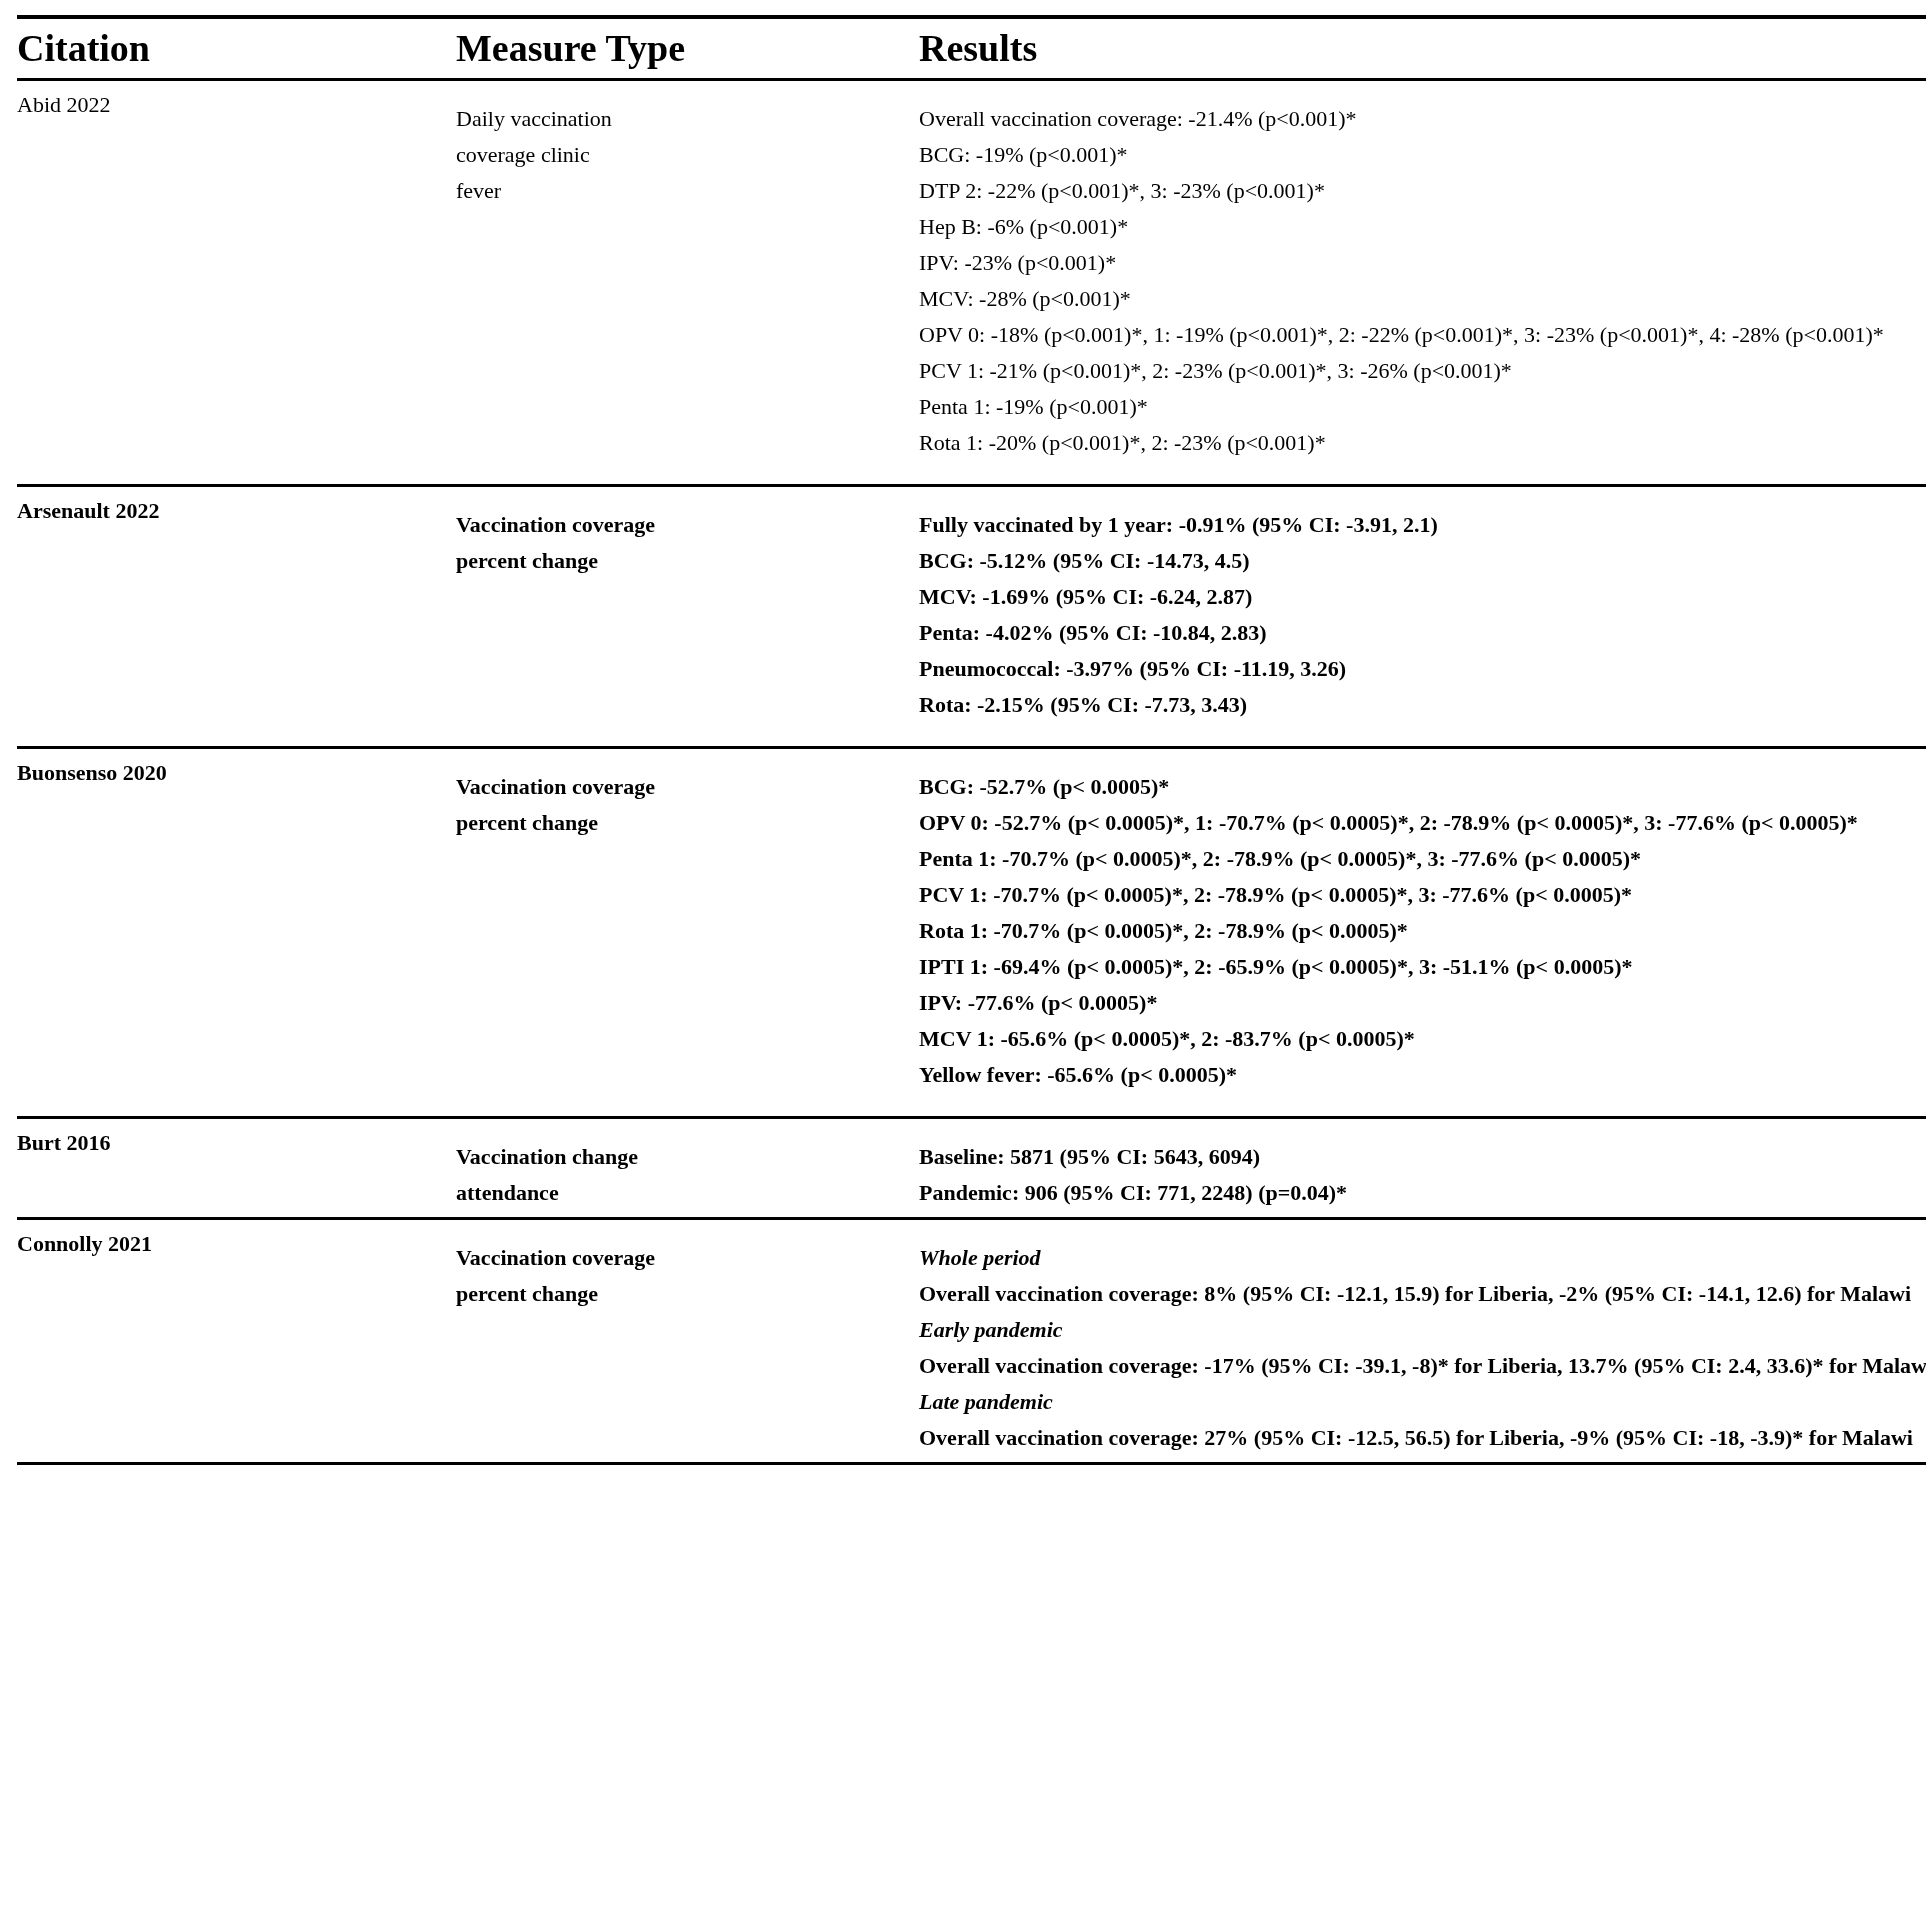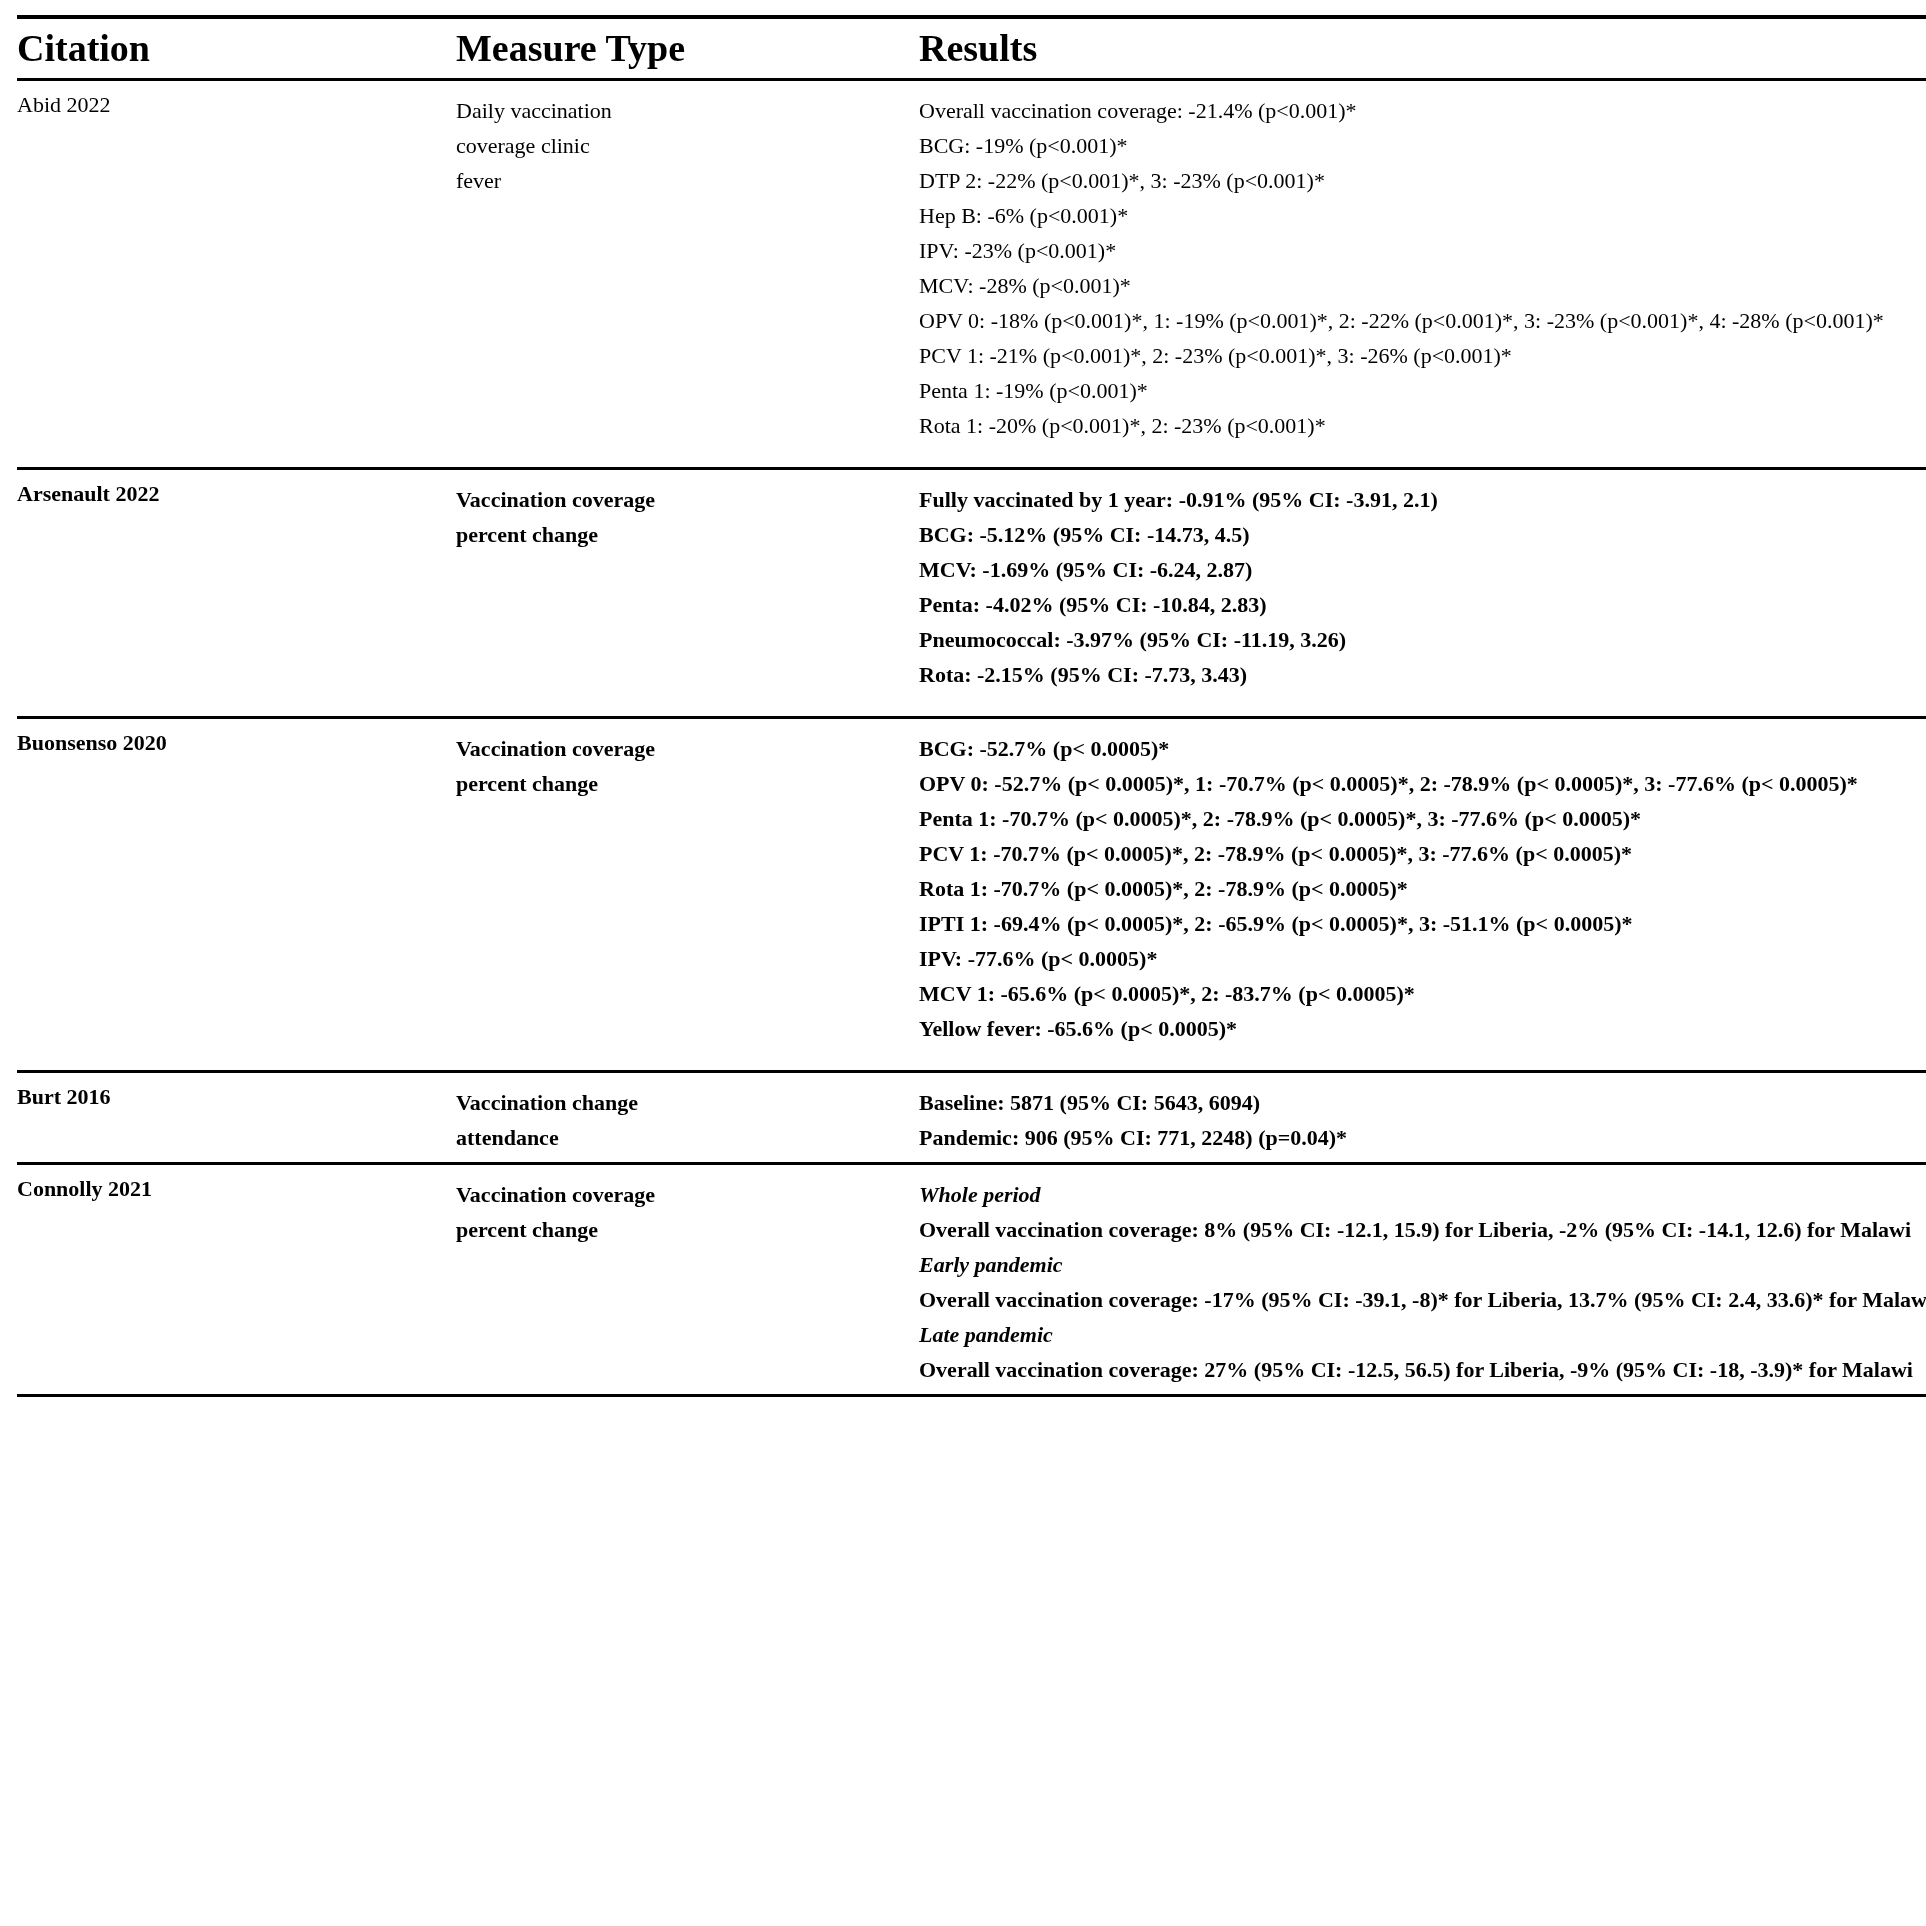--- a/index.html
+++ b/index.html
@@ -51,21 +51,21 @@
     font-size: 22px;
   }
   tbody td.c-results { padding-left: 16px; padding-right: 0; }
   tbody td.c-citation { white-space: nowrap; }
 
   .measure-lines .mline,
   .result-lines .rline {
     display: block;
     white-space: nowrap;
     padding: 0;
-    margin: 6px 0 13px 0;
+    margin: 14px 0 13px 0;
   }
   .measure-lines .mline:last-child,
   .result-lines .rline:last-child { margin-bottom: 0; }
 
   .result-lines .rline.italic {
     font-style: italic;
   }
   .spacer-row td { padding: 0; height: 17px; }
 </style>
 </head>

